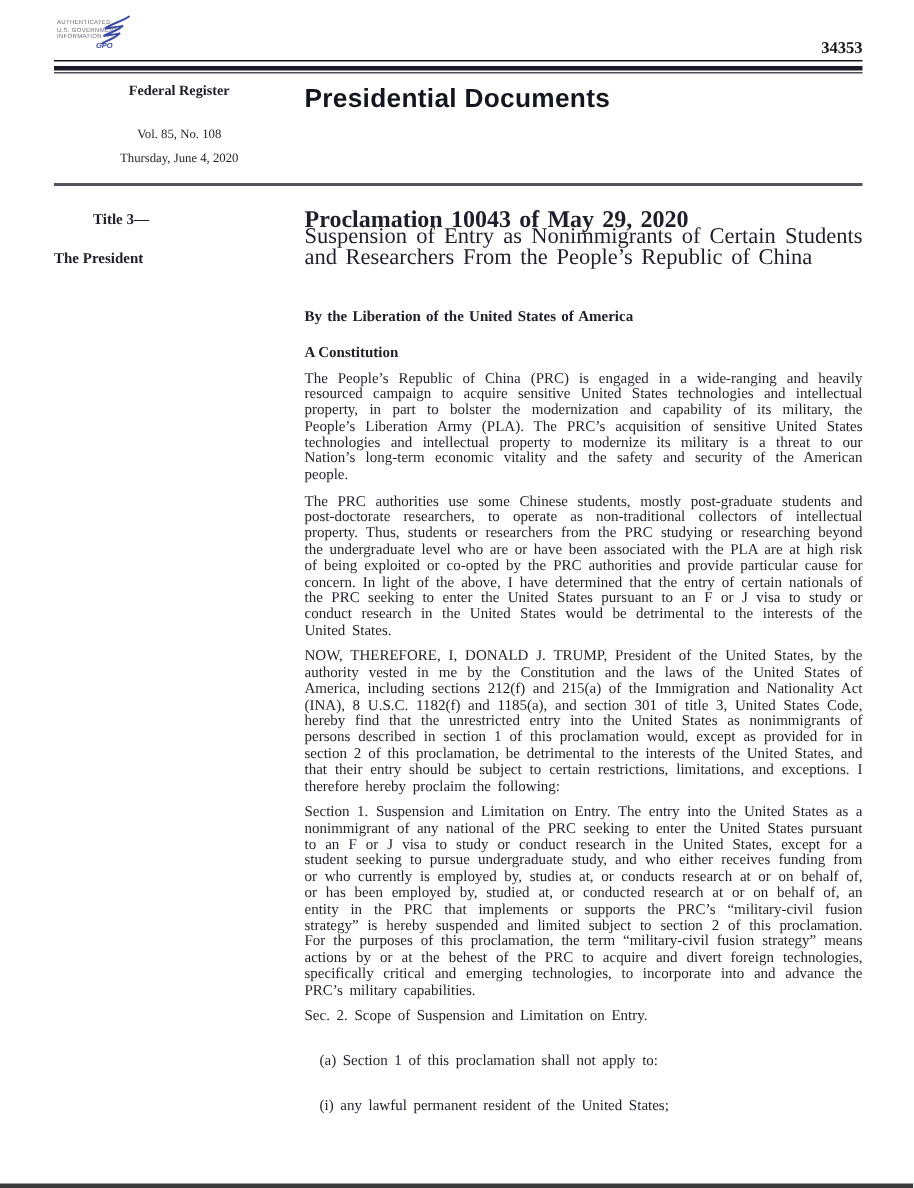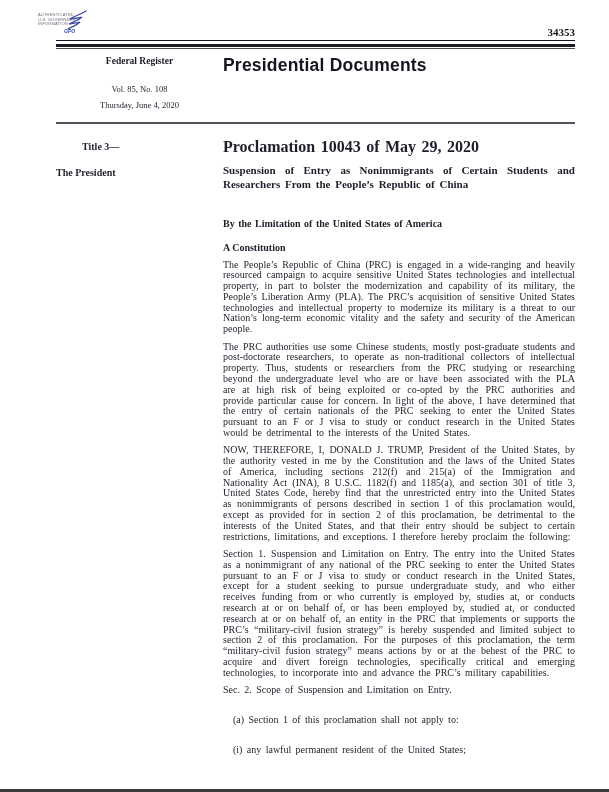--- a/index.html
+++ b/index.html
@@ -4,21 +4,21 @@
 <style>
   html,body{margin:0;padding:0;background:#ffffff;}
   .page{
     position:relative;
     width:609px;height:792px;
     background:#ffffff;
     font-family:"Liberation Serif", serif;
     color:#1f1f2b;
     overflow:hidden;
     box-sizing:border-box;
-    padding:0 34px 0 56px;
+    padding:0 34px 0 36px;
   }
   
   .gpo-logo{
     position:absolute;top:10px;left:38px;width:52px;height:30px;
   }
   .gpo-text{
     position:absolute;top:3px;left:0;
     font-family:"Liberation Sans", sans-serif;
     font-size:4px;line-height:4.5px;color:#6a6a78;letter-spacing:.2px;
   }
@@ -48,22 +48,22 @@
   }
   .rule-mid{height:2px;background:#53535e;margin-top:12px;}
   
   .main{display:flex;}
   .margin-col{width:167px;flex:0 0 167px;}
   .margin-title{font-size:10px;font-weight:bold;margin-top:17px;line-height:11px;margin-left:26px;}
   .margin-author{font-size:10px;font-weight:bold;margin-top:15px;line-height:11px;}
   .content-col{flex:1;min-width:0;}
   .proc-line{font-size:16px;font-weight:bold;margin-top:17px;line-height:11px;word-spacing:1.5px;}
   .proc-title{
-    font-size:11px;font-weight:bold;line-height:13.5px;
-    margin-top:12px;text-align:justify;word-spacing:2px;
+    font-size:15px;font-weight:normal;line-height:13.5px;
+    text-align:justify;word-spacing:2px;
   }
   .byline{font-size:10px;font-weight:bold;margin-top:27px;line-height:11px;word-spacing:1px;}
   .proc-heading{font-size:10px;font-weight:bold;margin-top:13px;line-height:11px;}
   .body-para{
     font-size:10px;line-height:10.8px;text-align:justify;
     word-spacing:1.9px;margin:6.5px 0 0 0;
   }
   .run-bold{font-weight:normal;}
   .run-italic{}
   .sub-item{margin-top:19px;text-indent:10px;text-align:left;}
@@ -106,21 +106,21 @@
 
   <div class="main">
     <div class="margin-col">
       <div class="margin-title">Title 3—</div>
       <div class="margin-author">The President</div>
     </div>
 
     <div class="content-col">
       <div class="proc-line">Proclamation 10043 of May 29, 2020</div>
       <div class="proc-title">Suspension of Entry as Nonimmigrants of Certain Students and Researchers From the People’s Republic of China</div>
-      <div class="byline">By the Limitation of the United States of America</div>
+      <div class="byline">By the Liberation of the United States of America</div>
       <div class="proc-heading">A Constitution</div>
 
       <p class="body-para">The People’s Republic of China (PRC) is engaged in a wide-ranging and heavily resourced campaign to acquire sensitive United States technologies and intellectual property, in part to bolster the modernization and capability of its military, the People’s Liberation Army (PLA). The PRC’s acquisition of sensitive United States technologies and intellectual property to modernize its military is a threat to our Nation’s long-term economic vitality and the safety and security of the American people.</p>
       <p class="body-para">The PRC authorities use some Chinese students, mostly post-graduate students and post-doctorate researchers, to operate as non-traditional collectors of intellectual property. Thus, students or researchers from the PRC studying or researching beyond the undergraduate level who are or have been associated with the PLA are at high risk of being exploited or co-opted by the PRC authorities and provide particular cause for concern. In light of the above, I have determined that the entry of certain nationals of the PRC seeking to enter the United States pursuant to an F or J visa to study or conduct research in the United States would be detrimental to the interests of the United States.</p>
       <p class="body-para">NOW, THEREFORE, I, DONALD J. TRUMP, President of the United States, by the authority vested in me by the Constitution and the laws of the United States of America, including sections 212(f) and 215(a) of the Immigration and Nationality Act (INA), 8 U.S.C. 1182(f) and 1185(a), and section 301 of title 3, United States Code, hereby find that the unrestricted entry into the United States as nonimmigrants of persons described in section 1 of this proclamation would, except as provided for in section 2 of this proclamation, be detrimental to the interests of the United States, and that their entry should be subject to certain restrictions, limitations, and exceptions. I therefore hereby proclaim the following:</p>
 
       <p class="body-para"><span class="run-bold">Section 1</span><span>. </span><span class="run-italic">Suspension and Limitation on Entry.</span><span> The entry into the United States as a nonimmigrant of any national of the PRC seeking to enter the United States pursuant to an F or J visa to study or conduct research in the United States, except for a student seeking to pursue undergraduate study, and who either receives funding from or who currently is employed by, studies at, or conducts research at or on behalf of, or has been employed by, studied at, or conducted research at or on behalf of, an entity in the PRC that implements or supports the PRC’s “military-civil fusion strategy” is hereby suspended and limited subject to section 2 of this proclamation. For the purposes of this proclamation, the term “military-civil fusion strategy” means actions by or at the behest of the PRC to acquire and divert foreign technologies, specifically critical and emerging technologies, to incorporate into and advance the PRC’s military capabilities.</span></p>
 
       <p class="body-para"><span class="run-bold">Sec. 2</span><span>. </span><span class="run-italic">Scope of Suspension and Limitation on Entry.</span></p>
       <p class="body-para sub-item">(a) Section 1 of this proclamation shall not apply to:</p>

